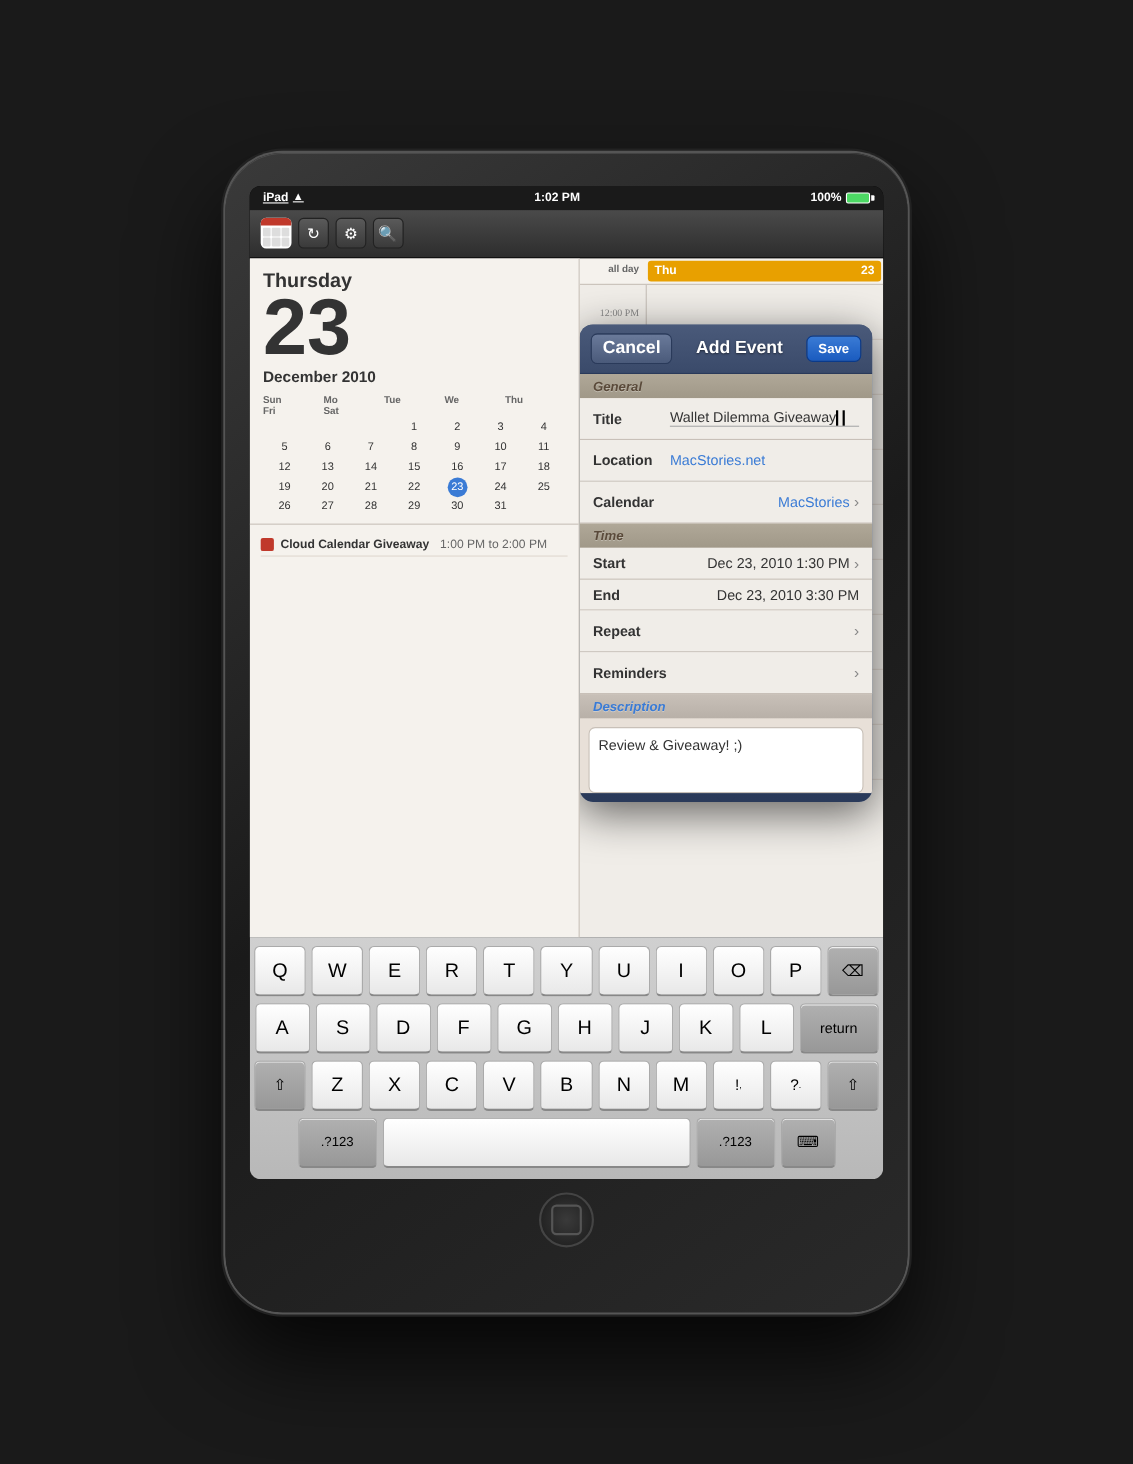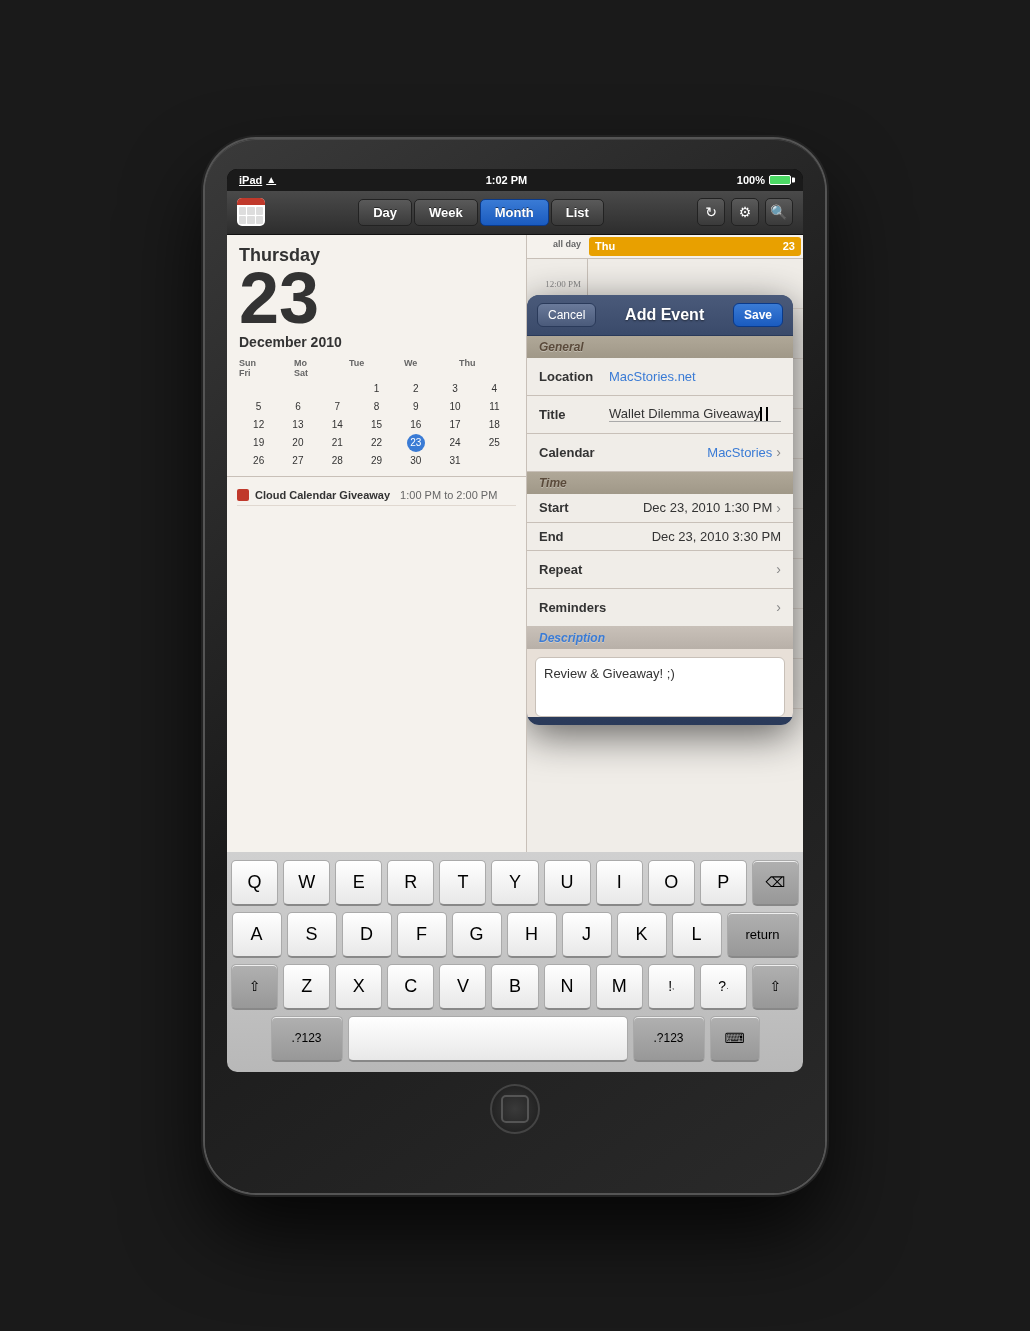--- a/index.html
+++ b/index.html
@@ -357,22 +357,22 @@
       padding: 8px 10px;
       border-bottom: 1px solid #2a3a5a;
     }
 
     .modal-cancel-btn {
       background: linear-gradient(to bottom, #6a7a9a, #4a5a7a);
       color: #fff;
       border: 1px solid #2a3a5a;
       border-radius: 6px;
       padding: 4px 10px;
-      font-size: 12px;
-      font-weight: 400;
+      font-size: 16px;
+      font-weight: 700;
       cursor: pointer;
       text-align: right;
     }
 
     .modal-title {
       color: #fff;
       font-size: 16px;
       font-weight: bold;
       text-shadow: 0 1px 2px rgba(0,0,0,0.5);
     }
@@ -577,26 +577,20 @@
       <div class="toolbar-calendar-icon">
         <div class="cal-header"></div>
         <div class="cal-grid">
           <span></span>
             <span></span>
             <span></span>
           <span></span>
             <span></span>
             <span></span>
         </div>
-      </div>
-      <div class="toolbar-nav">
-        <button class="toolbar-btn">Day</button>
-        <button class="toolbar-btn">Week</button>
-        <button class="toolbar-btn active">Month</button>
-        <button class="toolbar-btn">List</button>
       </div>
       <div class="toolbar-right">
         <div class="toolbar-icon-btn">↻</div>
         <div class="toolbar-icon-btn">⚙</div>
         <div class="toolbar-icon-btn">🔍</div>
       </div>
     </div>
 
     <div class="calendar-main">
 
@@ -719,29 +713,29 @@
               <button class="modal-cancel-btn">Cancel</button>
               <span class="modal-title">Add Event</span>
               <button class="modal-save-btn">Save</button>
             </div>
 
             <div class="modal-body">
 
               <div class="modal-section-header">General</div>
 
               <div class="modal-row">
-                <div class="modal-row-label">Location</div>
-                <div class="modal-row-value link-style">MacStories.net</div>
-              </div>
-
-              <div class="modal-row">
                 <div class="modal-row-label">Title</div>
                 <div class="modal-row-value input-style">
                   <span>Wallet Dilemma Giveaway</span><span class="cursor-line"></span>
                 <span class="cursor-line"></span></div>
+              </div>
+
+              <div class="modal-row">
+                <div class="modal-row-label">Location</div>
+                <div class="modal-row-value link-style">MacStories.net</div>
               </div>
 
               <div class="modal-row">
                 <div class="modal-row-label">Calendar</div>
                 <div class="modal-row-value link-style" style="text-align:right;">MacStories</div>
                 <span class="modal-row-chevron">›</span>
               </div>
 
               <div class="modal-section-header">Time</div>
 

